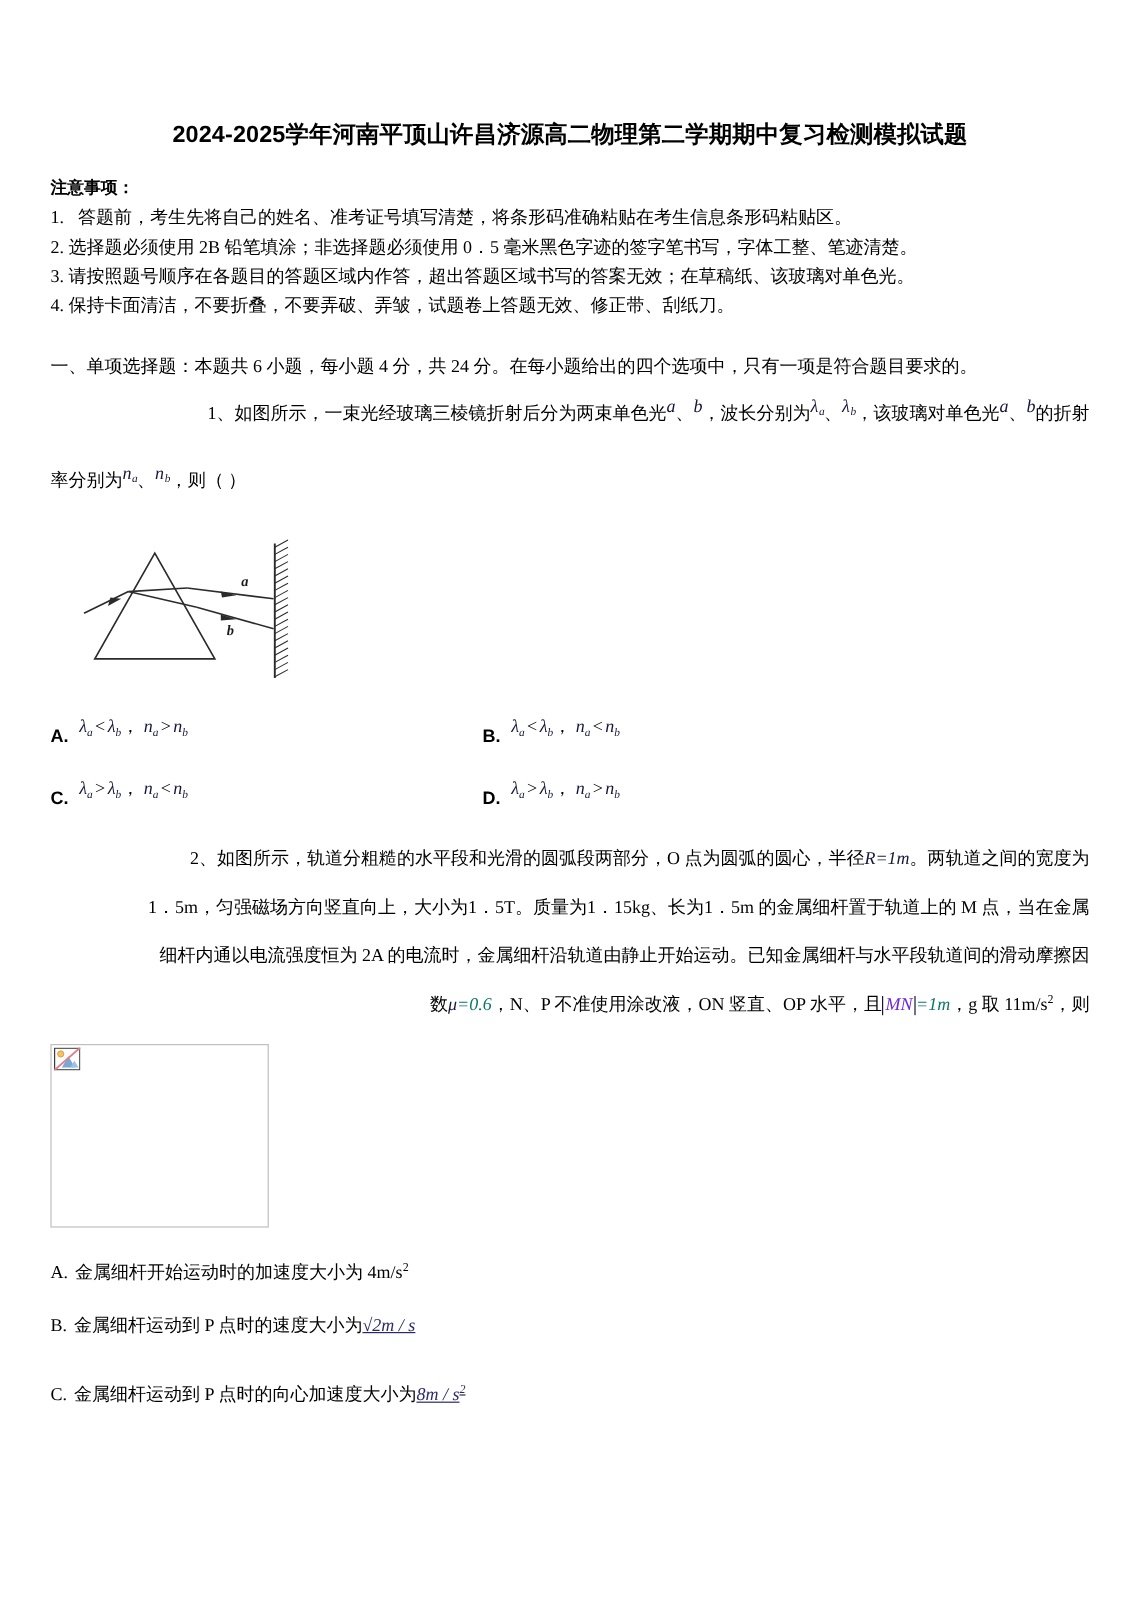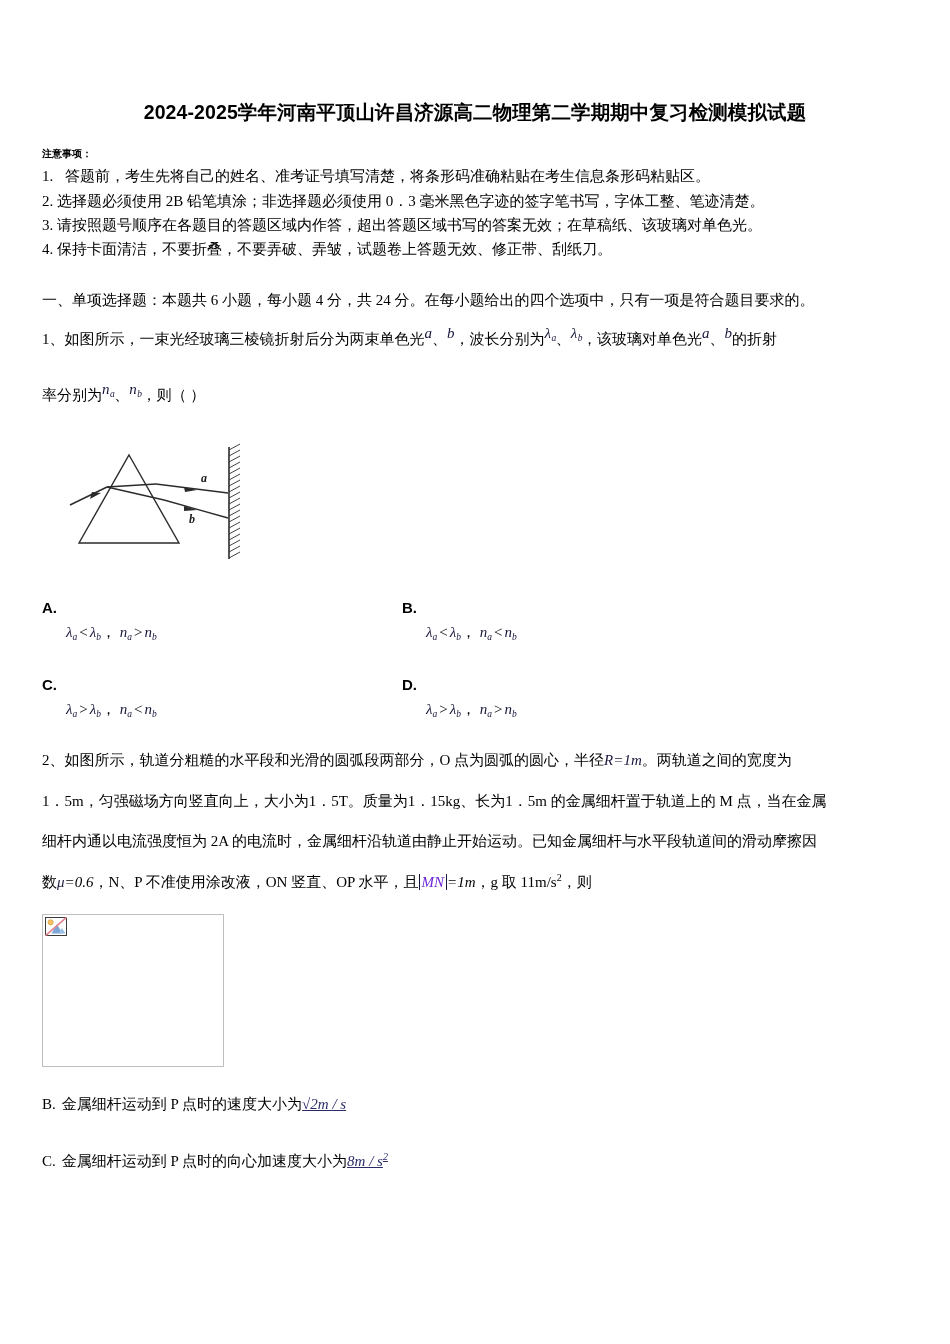--- a/index.html
+++ b/index.html
@@ -34,21 +34,21 @@
     letter-spacing: 0.1px;
     line-height: 1.25;
     margin: 0 0 22px 0;
     white-space: nowrap;
   }
 
   
   .notice-head {
     font-family: "Liberation Sans", "DejaVu Sans", sans-serif;
     font-weight: bold;
-    font-size: 10px;
+    font-size: 14px;
     line-height: 1.5;
     margin: 0 0 3px 0;
   }
   .notice-line {
     font-size: 15px;
     line-height: 1.62;
     margin: 0;
     white-space: nowrap;
   }
   .notice-line .num { letter-spacing: 0px; }
@@ -58,20 +58,21 @@
   .section-head {
     font-size: 15px;
     line-height: 1.6;
     margin: 26px 0 0 0;
     white-space: nowrap;
   }
   .q-text {
     font-size: 15px;
     line-height: 1.78;
     margin: 14px 0 0 0;
+    text-align: right;
   }
   .q-text.tight { margin-top: 6px; }
   .q-cont {
     font-size: 15px;
     line-height: 1.78;
     margin: 30px 0 0 0;
   }
   .nowrap { white-space: nowrap; }
 
   
@@ -89,21 +90,21 @@
     position: relative;
     top: -6px;
     display: inline-block;
   }
   .mi-sup .sub {
     font-size: 9.5px;
     position: relative;
     top: 3px;
     left: 0.5px;
   }
-  .m-orange { color: #000000; font-style: italic; }
+  .m-orange { color: #0f766e; font-style: italic; }
   .m-blue   { color: #2a2a68; font-style: italic; text-decoration: underline; }
   .m-dark   { color: #16163a; font-style: italic; }
   .sup-2 { font-size: 10px; vertical-align: super; }
 
   .absbar {
     border-left: 1.3px solid #16163a;
     border-right: 1.3px solid #16163a;
     padding: 0 2px;
     font-style: italic;
     color: #6d28d9;
@@ -136,21 +137,20 @@
     font-weight: bold;
     font-size: 15px;
     line-height: 1;
     margin-right: 9px;
     padding-top: 7px;
   }
   .opt-math {
     font-size: 15px;
     line-height: 1;
     white-space: nowrap;
-    margin-top: 32px;
   }
   .opt-math .var {
     font-style: italic;
     color: #15153a;
   }
   .opt-math .sub {
     font-size: 9.5px;
     position: relative;
     top: 3px;
   }
@@ -196,21 +196,21 @@
   <h1 class="doc-title">2024-2025学年河南平顶山许昌济源高二物理第二学期期中复习检测模拟试题</h1>
 
   <p class="notice-head">注意事项：</p>
 
   <p class="notice-line indent-extra">
     <span class="num">1.</span>
     <span>答题前，考生先将自己的姓名、准考证号填写清楚，将条形码准确粘贴在考生信息条形码粘贴区。</span>
   </p>
   <p class="notice-line">
     <span class="num">2.</span>
-    <span>选择题必须使用 2B 铅笔填涂；非选择题必须使用 0．3 毫米黑色字迹的签字笔书写，字体工整、笔迹清楚。</span>
+    <span>选择题必须使用 2B 铅笔填涂；非选择题必须使用 0．5 毫米黑色字迹的签字笔书写，字体工整、笔迹清楚。</span>
   </p>
   <p class="notice-line">
     <span class="num">3.</span>
     <span>请按照题号顺序在各题目的答题区域内作答，超出答题区域书写的答案无效；在草稿纸、该玻璃对单色光。</span>
   </p>
   <p class="notice-line">
     <span class="num">4.</span>
     <span>保持卡面清洁，不要折叠，不要弄破、弄皱，试题卷上答题无效、修正带、刮纸刀。</span>
   </p>
 
@@ -320,20 +320,23 @@
       <rect x="0.5" y="0.5" width="21" height="18" fill="#ffffff" stroke="#3b3b3b" stroke-width="1"></rect>
       <circle cx="5.6" cy="5.3" r="2.6" fill="#f5c066" stroke="#d79a32" stroke-width="0.7"></circle>
       <polygon points="6.5,16.5 12,7.2 17.5,16.5" fill="#7ba7d7"></polygon>
       <polygon points="13.5,16.5 17,11 20.5,16.5" fill="#9cc0e6"></polygon>
       <line x1="-0.5" y1="19.5" x2="22.5" y2="-0.5" stroke="#e0808a" stroke-width="1.6"></line>
     </svg>
   </div>
 
   <div class="ans-list">
 
+    <p class="ans-item">
+      <span class="letter">A.</span><span>金属细杆开始运动时的加速度大小为 4m/s</span><span class="sup-2">2</span>
+    </p>
 
     <p class="ans-item spaced">
       <span class="letter">B.</span><span>金属细杆运动到 P 点时的速度大小为</span><span class="m-blue">√2m / s</span>
     </p>
 
     <p class="ans-item">
       <span class="letter">C.</span><span>金属细杆运动到 P 点时的向心加速度大小为</span><span class="m-blue">8m / s</span><span class="m-blue sup-2">2</span>
     </p>
 
   </div>

